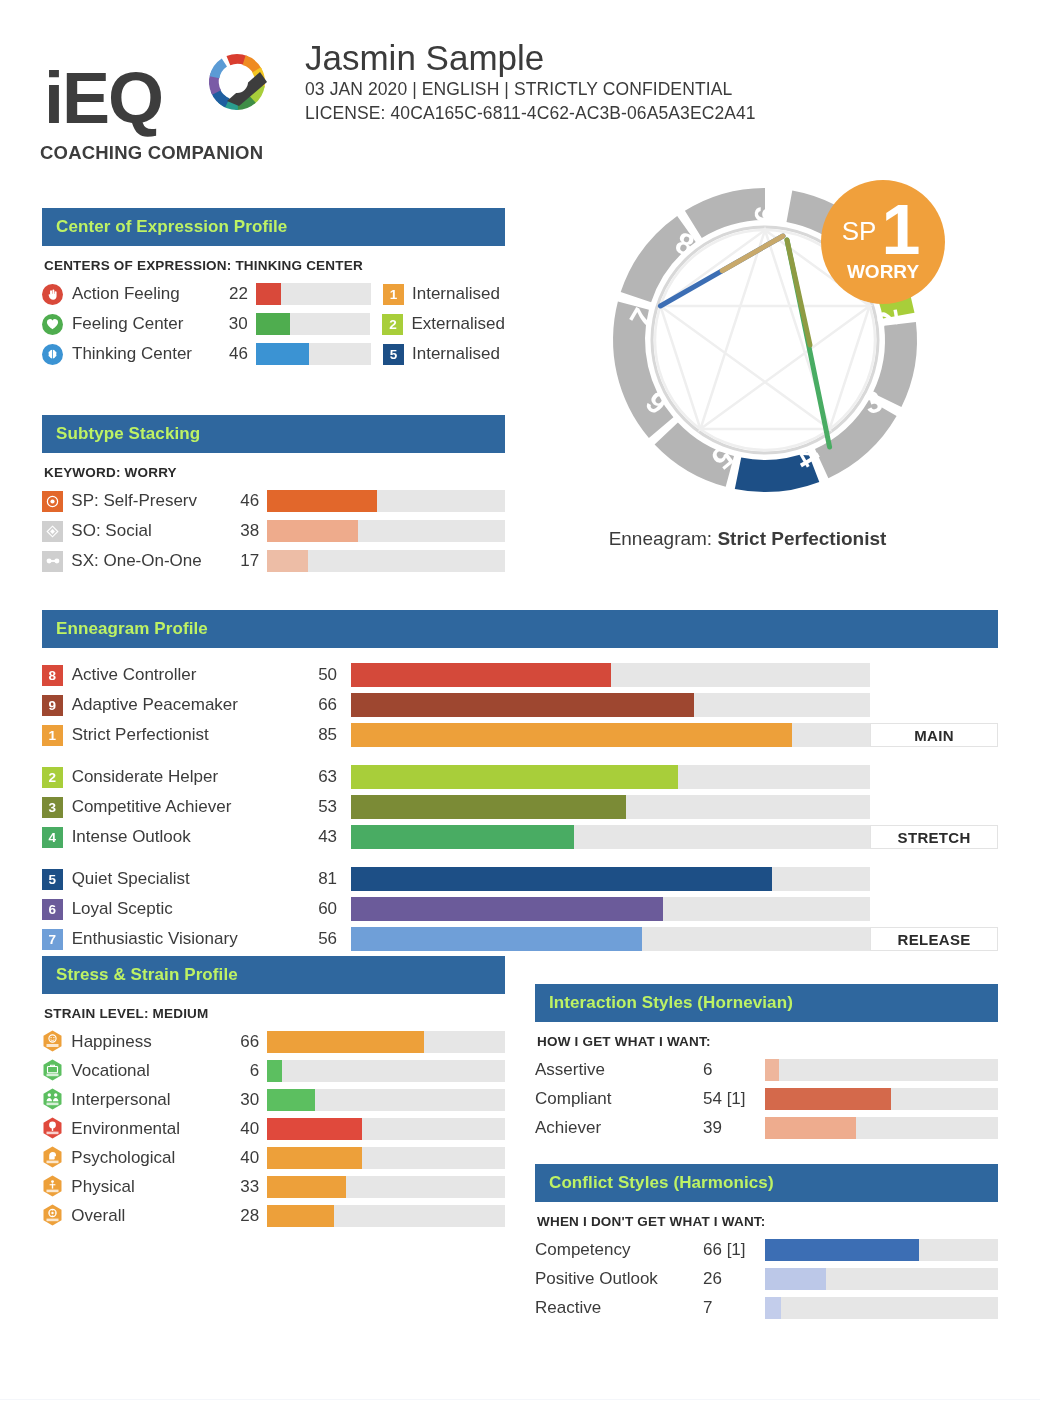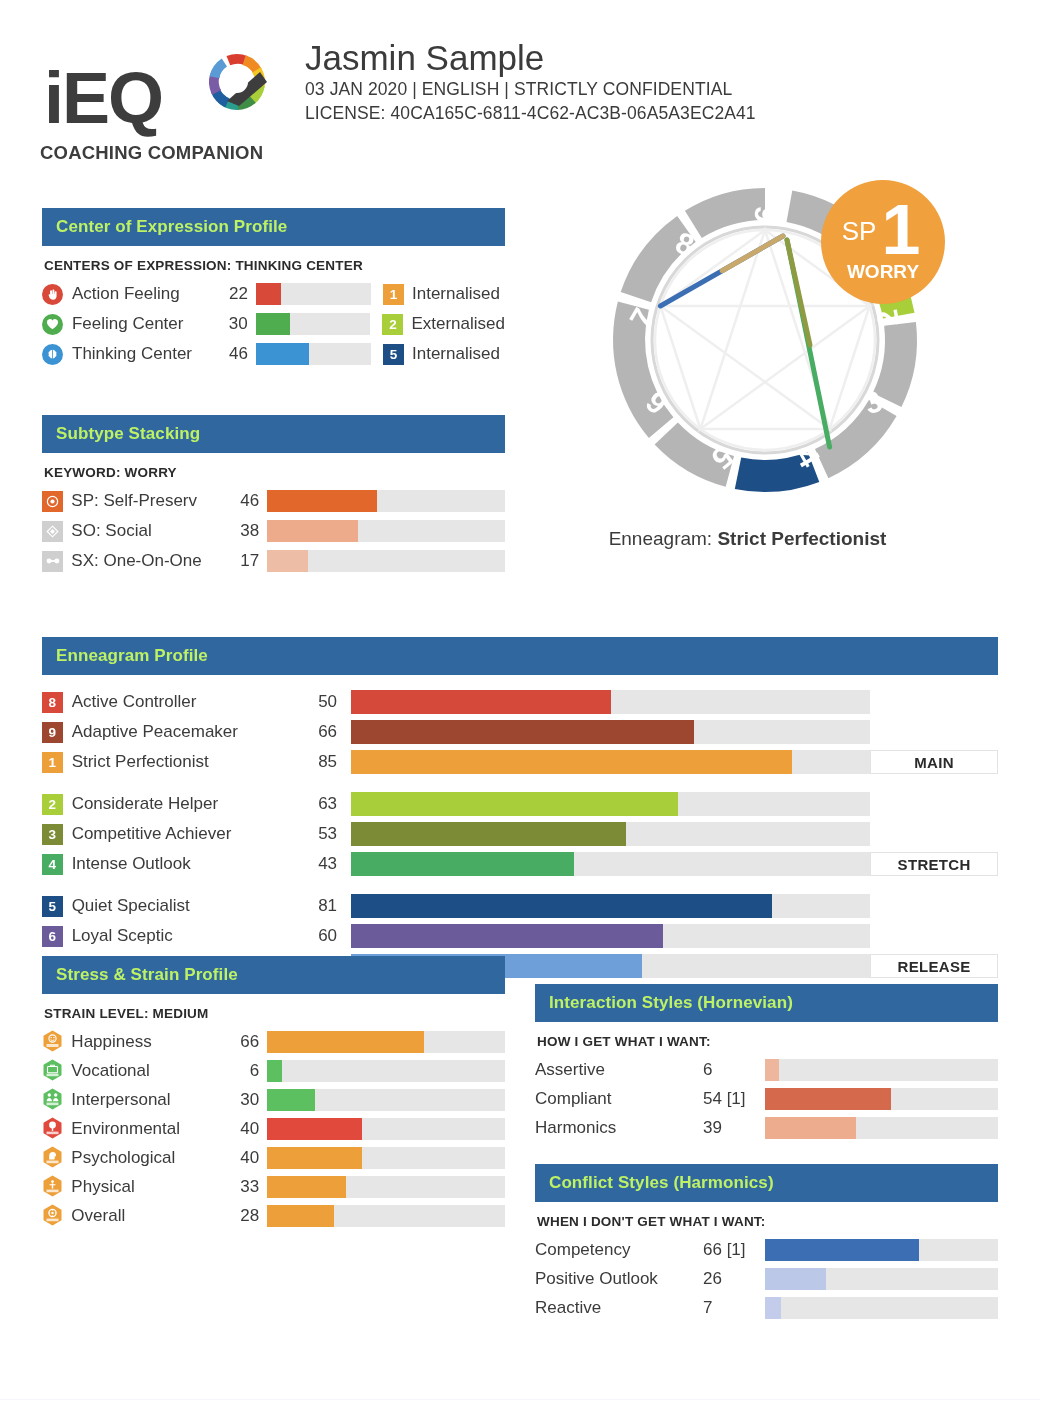--- a/index.html
+++ b/index.html
@@ -65,21 +65,21 @@
   #subtype-panel .rval  { width: 32px; padding-right: 8px; }
   #subtype-panel .track { width: 243px; }
 
   
   #wheel-area { position: absolute; left: 575px; top: 160px; width: 400px; height: 400px; }
   #wheel-caption { position: absolute; left: 575px; top: 528px; width: 345px; text-align: center;
                    font-size: 19px; color: #3b3b3b; }
   #wheel-caption b { font-weight: bold; }
 
   
-  #enne-panel { position: absolute; left: 42px; top: 637px; width: 956px; }
+  #enne-panel { position: absolute; left: 42px; top: 610px; width: 956px; }
   #enne-panel .elist { margin-top: 12px; }
   #enne-panel .row { height: 30px; }
   #enne-panel .row.gap { margin-top: 12px; }
   #enne-panel .sqbadge { margin-right: 9px; }
   #enne-panel .rname { width: 236px; }
   #enne-panel .rval  { width: 48px; padding-right: 14px; }
   #enne-panel .track { width: 528px; height: 24px; }
   #enne-panel .tagbox { width: 130px; height: 24px; background:#fff; border:1px solid #e3e3e3;
                         display:flex; align-items:center; justify-content:center;
                         font-size: 15px; font-weight: bold; color:#2b2b2b; letter-spacing:0.3px; }
@@ -546,21 +546,21 @@
           </span>
       </div>
       <div class="row">
         <span class="rname">Compliant</span>
         <span class="rval">54 [1]</span>
         <span class="track">
             <i class="fill" style="width:54%;background:#d4694b"></i>
           </span>
       </div>
       <div class="row">
-        <span class="rname">Harmonics</span>
+        <span class="rname">Achiever</span>
         <span class="rval">39</span>
         <span class="track">
             <i class="fill" style="width:39%;background:#eeac8e"></i>
           </span>
       </div>
     </div>
   </div>
 
   <div id="harmonics-panel">
     <div class="panel-title">Conflict Styles (Harmonics)</div>

